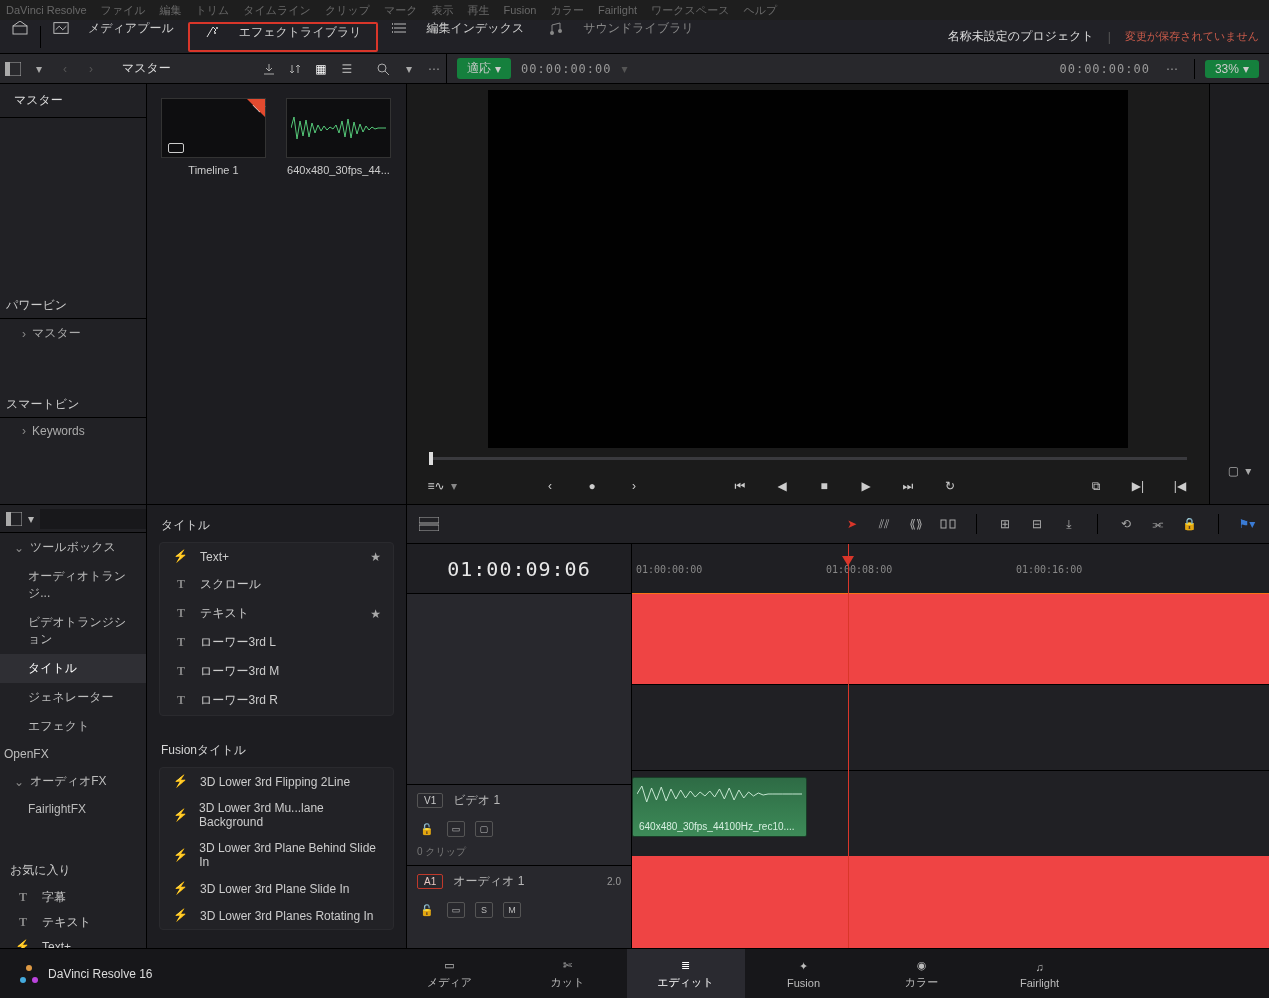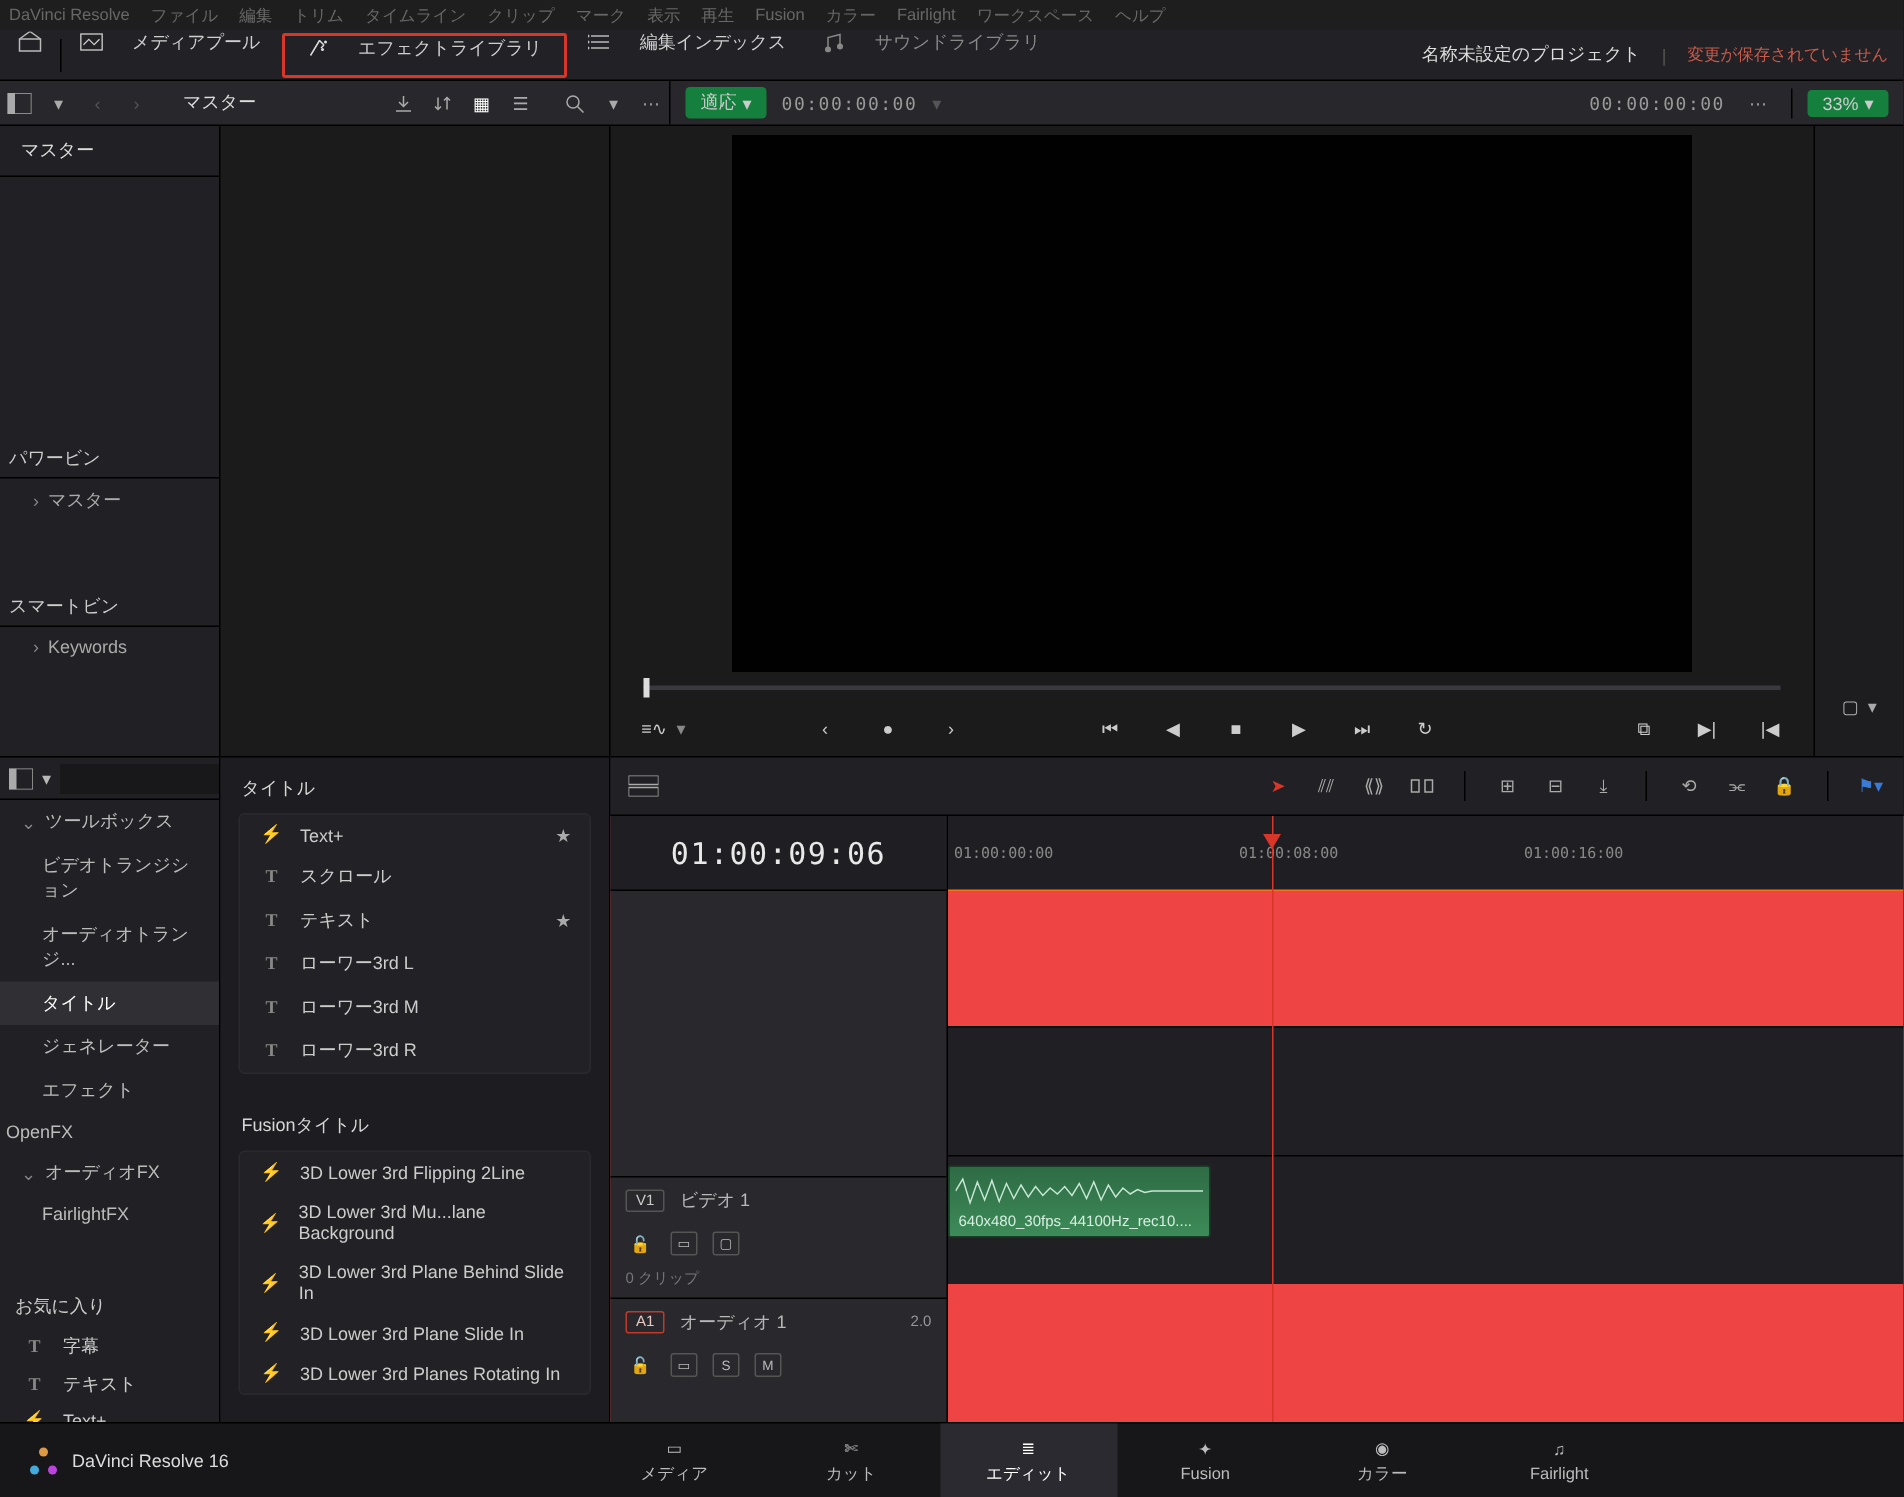--- a/index.html
+++ b/index.html
@@ -96,21 +96,21 @@
 .track-badge.red { border-color:#c0392b; color:#e8c9c4; }
 .sm { border:1px solid #555; border-radius:2px; width:18px; height:16px; display:flex; align-items:center; justify-content:center; font-size:9px; color:#bbb; }
 .meter { margin-left:auto; font-size:10px; color:#999; }
 
 .tl-tracks { flex:1; position:relative; overflow:hidden; }
 .ruler { height:50px; border-bottom:1px solid #f97316; background:#1f1f23; position:relative; }
 .ruler-tick { position:absolute; top:20px; font-size:10px; color:#888; font-family:monospace; }
 .playhead { position:absolute; top:0; bottom:0; width:1px; background:#d9362a; z-index:5; }
 .playhead::before { content:""; position:absolute; top:12px; left:-6px; width:0; height:0; border-left:6px solid transparent; border-right:6px solid transparent; border-top:10px solid #d9362a; }
 .tl-track-area { position:absolute; left:0; right:0; }
-.clip { position:absolute; height:48px; background:linear-gradient(#2e6b45,#3d8b58); border:1px solid #1a3d28; border-radius:2px; overflow:hidden; }
+.clip { position:absolute; height:60px; background:linear-gradient(#2e6b45,#3d8b58); border:1px solid #1a3d28; border-radius:2px; overflow:hidden; }
 .clip-wave { position:absolute; top:6px; left:4px; right:4px; height:20px; opacity:.95; }
 .clip-wave svg { width:100%; height:100%; }
 .clip-name { position:absolute; bottom:4px; left:6px; font-size:10px; color:#d6efe0; }
 
 
 .pages { height:50px; background:#17171a; border-top:1px solid #000; display:flex; align-items:stretch; }
 .brand { width:260px; display:flex; align-items:center; gap:10px; padding-left:20px; color:#ddd; }
 .brand-dots { width:18px; height:18px; position:relative; }
 .brand-dots span { position:absolute; width:6px; height:6px; border-radius:50%; }
 .page-tabs { flex:1; display:flex; justify-content:center; }
@@ -266,41 +266,57 @@
             <span>マスター</span>
           </div>
         <div style="height:40px"></div>
         <div class="pool-side-sec">スマートビン</div>
         <div class="pool-side-item">
             <span class="car">›</span>
             <span>Keywords</span>
           </div>
         <div style="height:60px"></div>
       </div>
+      <div class="pool-body">
+        <div class="thumb">
+          <div class="thumb-box tl">
+              <div class="thumb-kbd"></div>
+            </div>
+          <div class="thumb-label">Timeline 1</div>
+        </div>
+        <div class="thumb">
+          <div class="thumb-box wav">
+            <svg width="95" height="34" viewBox="0 0 95 34">
+                <polyline fill="none" stroke="#55c979" stroke-width="1" points="0,17 3,6 6,28 9,10 12,25 15,9 18,26 21,12 24,22 27,14 30,20 33,15 36,19 39,16 42,18 45,14 48,22 51,10 54,26 57,8 60,27 63,11 66,23 69,13 72,21 75,15 78,19 81,16 84,18 87,17 90,17 95,17"></polyline>
+              </svg>
+          </div>
+          <div class="thumb-label">640x480_30fps_44...</div>
+        </div>
+      </div>
     </div>
 
     <div class="fx">
       <div class="fx-tree">
         <div class="fx-tree-top">
           <span>
               <svg width="16" height="14" viewBox="0 0 16 14">
                 <rect x="0" y="0" width="16" height="14" fill="none" stroke="#aaa"></rect>
                 <rect x="0" y="0" width="5" height="14" fill="#aaa"></rect>
               </svg>
             </span>
           <span>▾</span>
           <input class="fx-search" placeholder="" style="">
 
         </div>
         <div class="fx-tree-item group">
             <span class="car">⌄</span>
             <span>ツールボックス</span>
           </div>
+        <div class="fx-tree-item">オーディオトランジ...</div>
         <div class="fx-tree-item">ビデオトランジション</div>
-        <div class="fx-tree-item">オーディオトランジ...</div>
         <div class="fx-tree-item sel">タイトル</div>
         <div class="fx-tree-item">ジェネレーター</div>
         <div class="fx-tree-item">エフェクト</div>
         <div class="fx-tree-item group" style="padding-left:4px">
             <span>OpenFX</span>
           </div>
         <div class="fx-tree-item group">
             <span class="car">⌄</span>
             <span>オーディオFX</span>
           </div>

